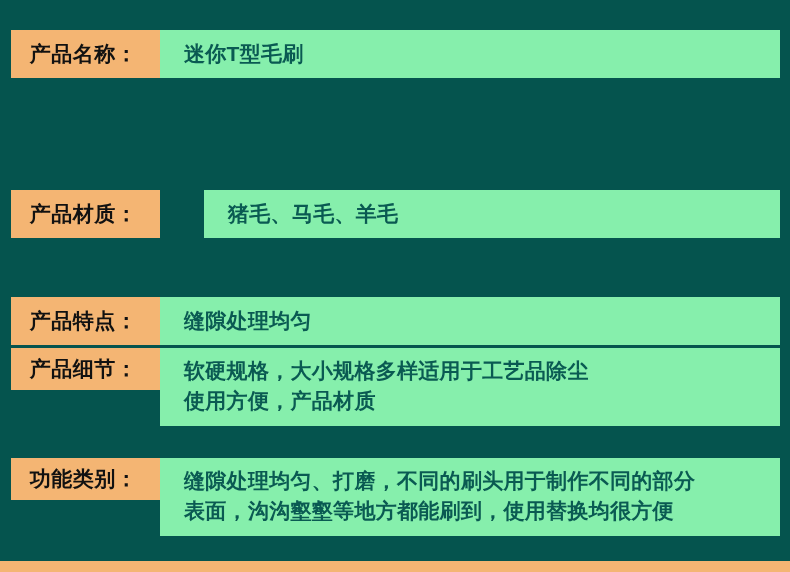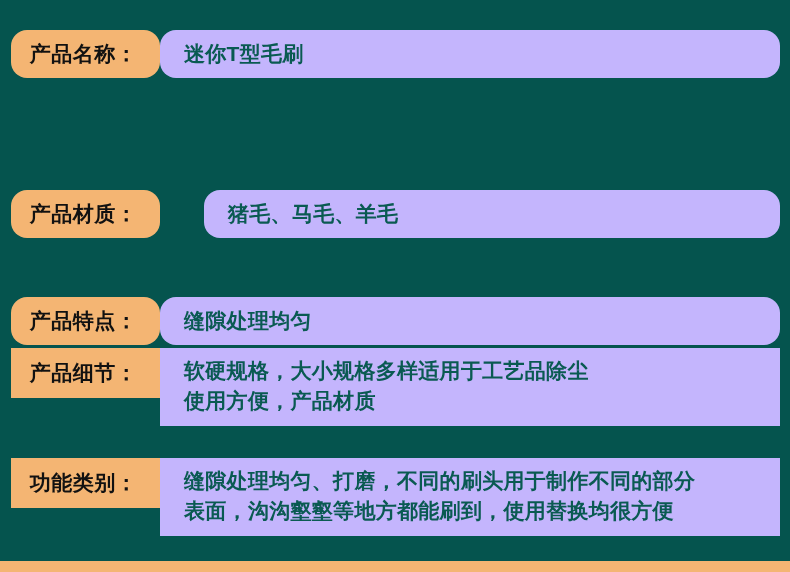--- a/index.html
+++ b/index.html
@@ -41,46 +41,45 @@
     letter-spacing: 0.5px;
     display: flex;
     align-items: center;
     justify-content: center;
     box-sizing: border-box;
     padding-right: 4px;
   }
 
   .spec-value {
     flex: 1 1 auto;
-    background: #c4b5fd;
+    background: #86efac;
     color: #0a5a52;
     font-size: 21px;
     font-weight: bold;
     line-height: 30px;
     box-sizing: border-box;
     padding: 0 6px 0 24px;
     display: flex;
     flex-direction: column;
     justify-content: center;
     letter-spacing: 0.3px;
   }
 
   
   .row-single .spec-label,
   .row-single .spec-value {
     height: 48px;
-    border-radius: 16px;
   }
 
   
   .row-multi {
     align-items: flex-start;
   }
   .row-multi .spec-label {
-    height: 50px;
+    height: 42px;
   }
   .row-multi .spec-value {
     padding-top: 8px;
     padding-bottom: 10px;
     min-height: 70px;
   }
 
   .value-line {
     display: block;
     white-space: nowrap;

